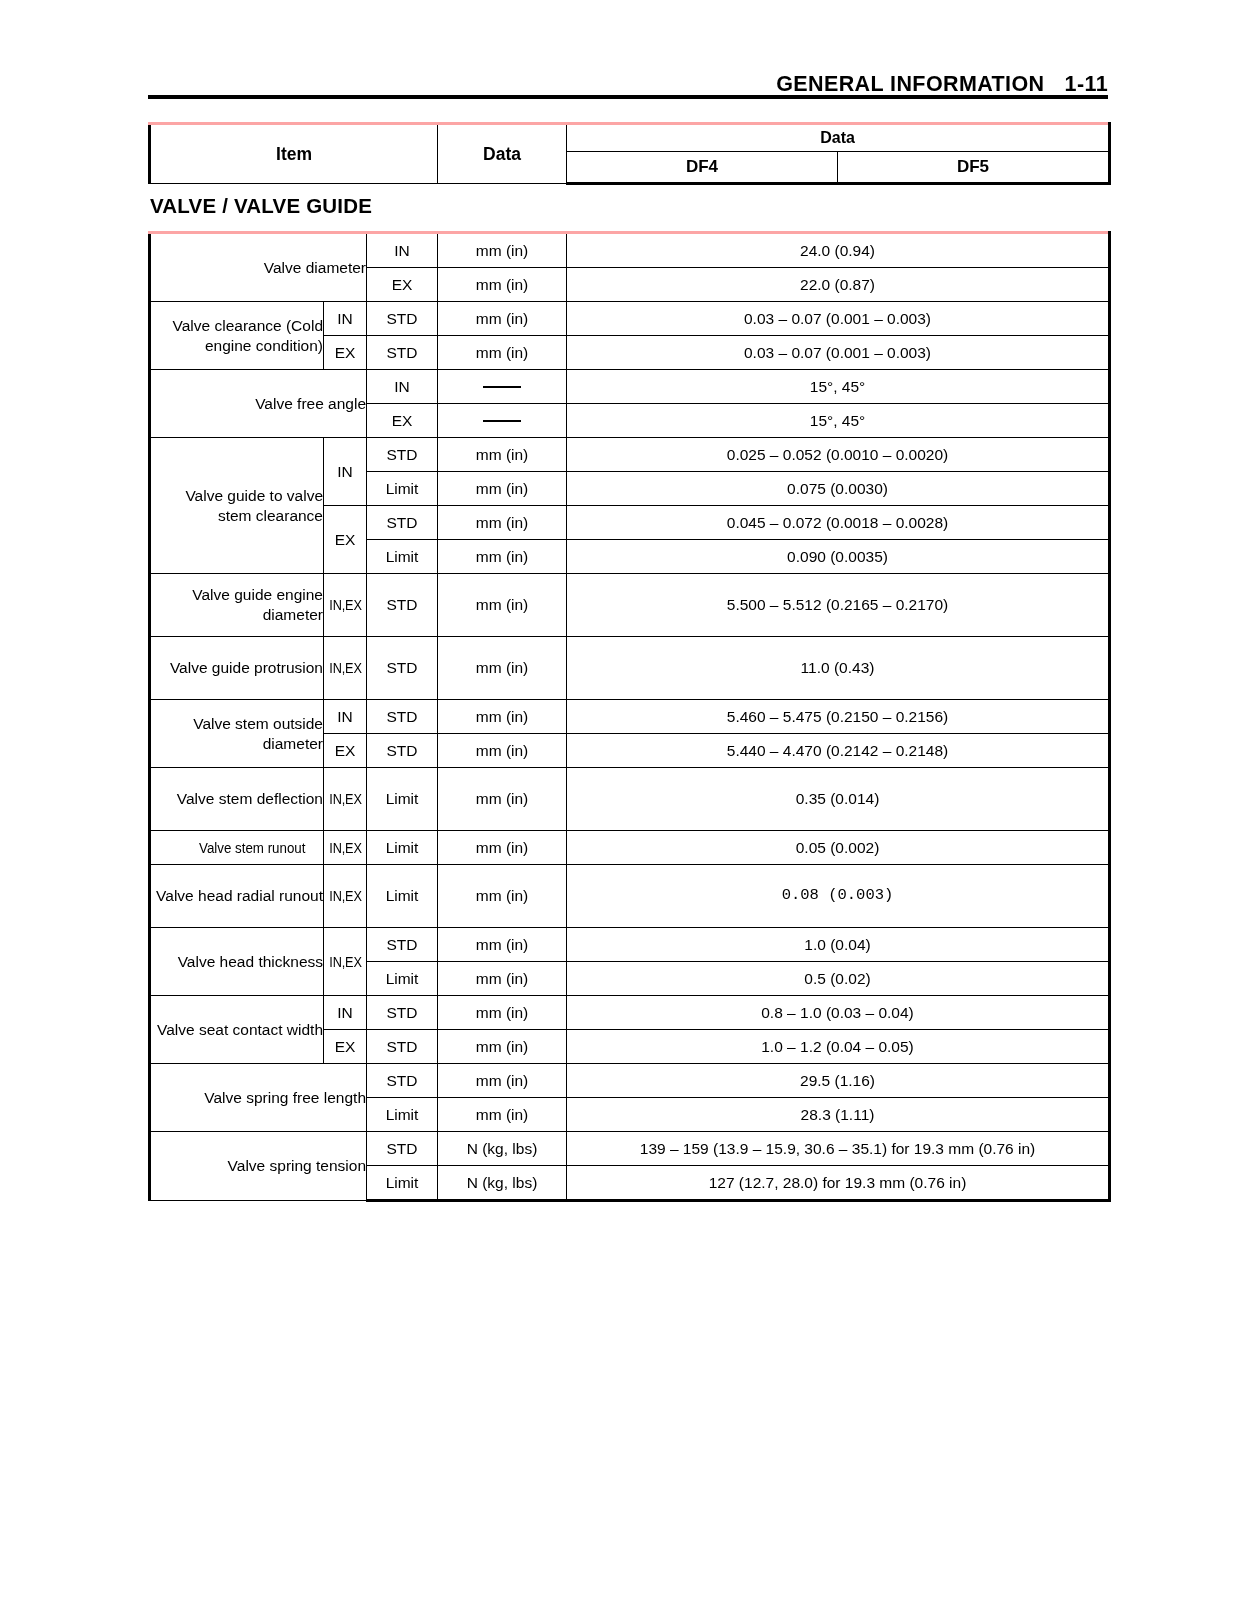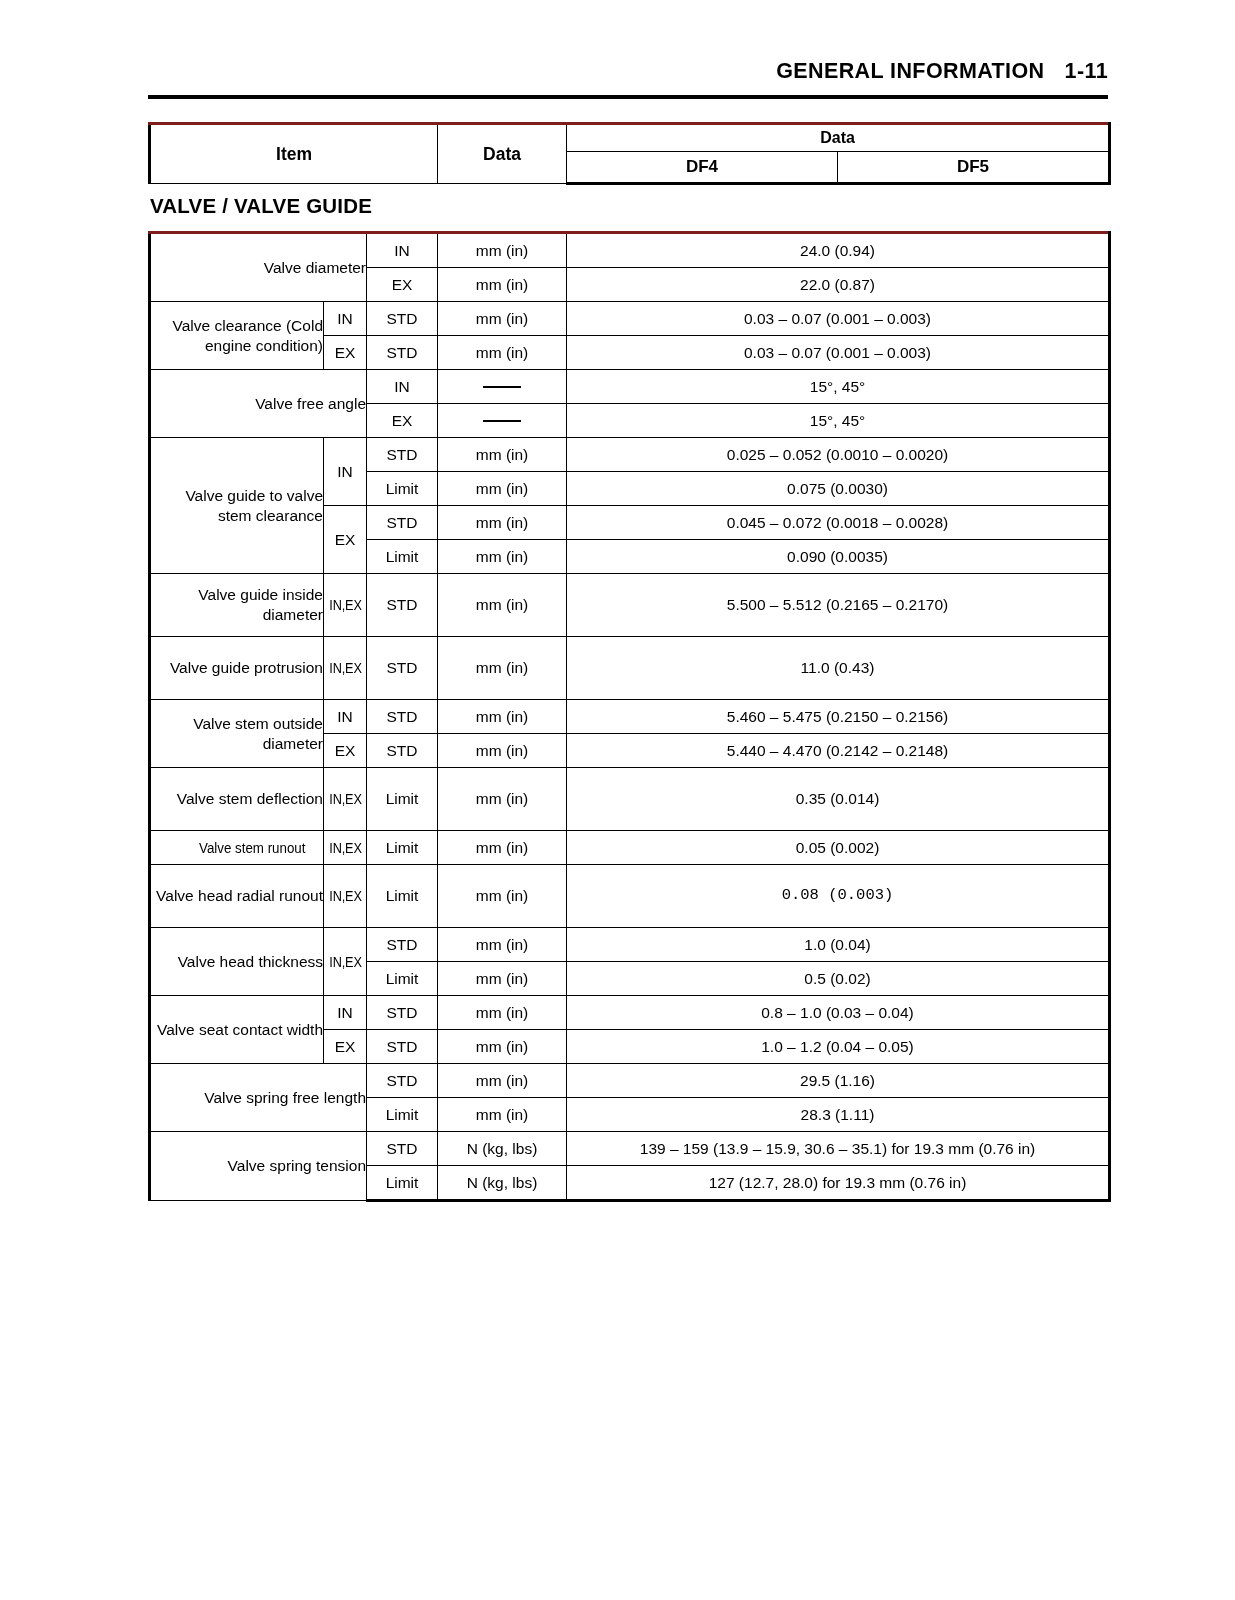--- a/index.html
+++ b/index.html
@@ -20,21 +20,21 @@
   .page-header {
     position: absolute;
     left: 148px;
     top: 56px;
     width: 960px;
     height: 46px;
   }
   .page-header-text {
     position: absolute;
     right: 0;
-    top: 3px;
+    top: 16px;
     font-size: 21.5px;
     font-weight: bold;
     letter-spacing: 0.4px;
     white-space: nowrap;
   }
   .page-header-text .pagenum {
     display: inline-block;
     margin-left: 20px;
   }
   .page-header-rule {
@@ -59,21 +59,21 @@
     vertical-align: middle;
     line-height: 1.28;
   }
 
   
   .framed {
     outline: none;
   }
   .framed td.edge-l { border-left: 3px solid #000; }
   .framed td.edge-r { border-right: 3px solid #000; }
-  .framed td.edge-t { border-top: 3px solid #7f1d1d; }
+  .framed td.edge-t { border-top: 3px solid #fca5a5; }
   .framed td.edge-b { border-bottom: 3px solid #000; }
 
   
   #header-table {
     left: 148px;
     top: 122px;
     width: 960px;
   }
   #header-table td {
     text-align: center;
@@ -232,21 +232,21 @@
         <td class="c-std" style="height: 33px;">STD</td>
         <td class="c-unit" style="height: 33px;">mm (in)</td>
         <td class="c-data edge-r" style="height: 33px;">0.045 – 0.072 (0.0018 – 0.0028)</td>
       </tr>
       <tr>
         <td class="c-std" style="height: 33px;">Limit</td>
         <td class="c-unit" style="height: 33px;">mm (in)</td>
         <td class="c-data edge-r" style="height: 33px;">0.090 (0.0035)</td>
       </tr>
       <tr>
-        <td class="c-item edge-l" style="height: 62px;">Valve guide inside diameter</td>
+        <td class="c-item edge-l" style="height: 62px;">Valve guide engine diameter</td>
         <td class="c-inex narrow" style="height: 62px;">IN,EX</td>
         <td class="c-std" style="height: 62px;">STD</td>
         <td class="c-unit" style="height: 62px;">mm (in)</td>
         <td class="c-data edge-r" style="height: 62px;">5.500 – 5.512 (0.2165 – 0.2170)</td>
       </tr>
       <tr>
         <td class="c-item edge-l" style="height: 62px;">Valve guide protrusion</td>
         <td class="c-inex narrow" style="height: 62px;">IN,EX</td>
         <td class="c-std" style="height: 62px;">STD</td>
         <td class="c-unit" style="height: 62px;">mm (in)</td>

